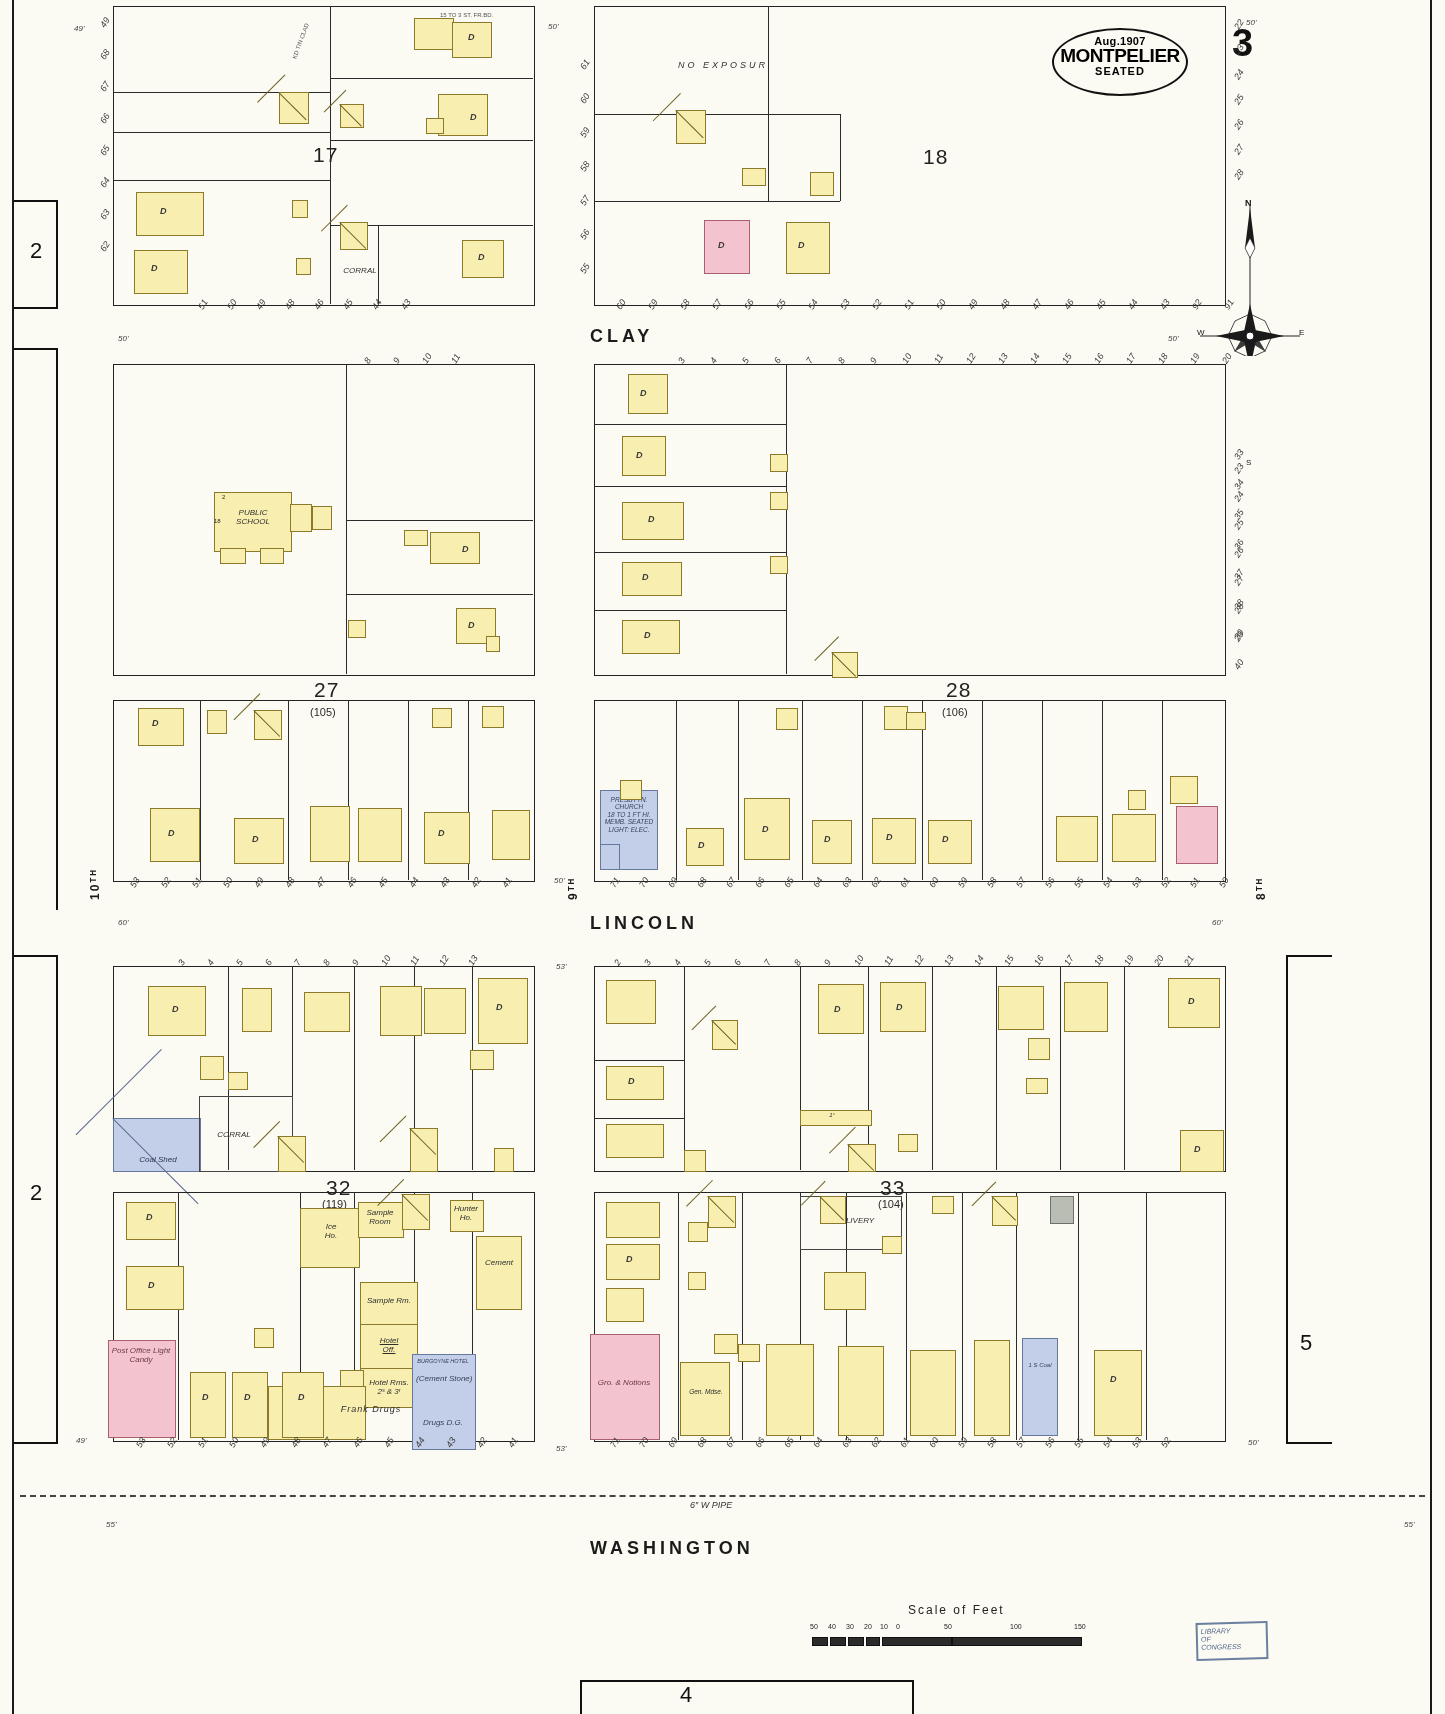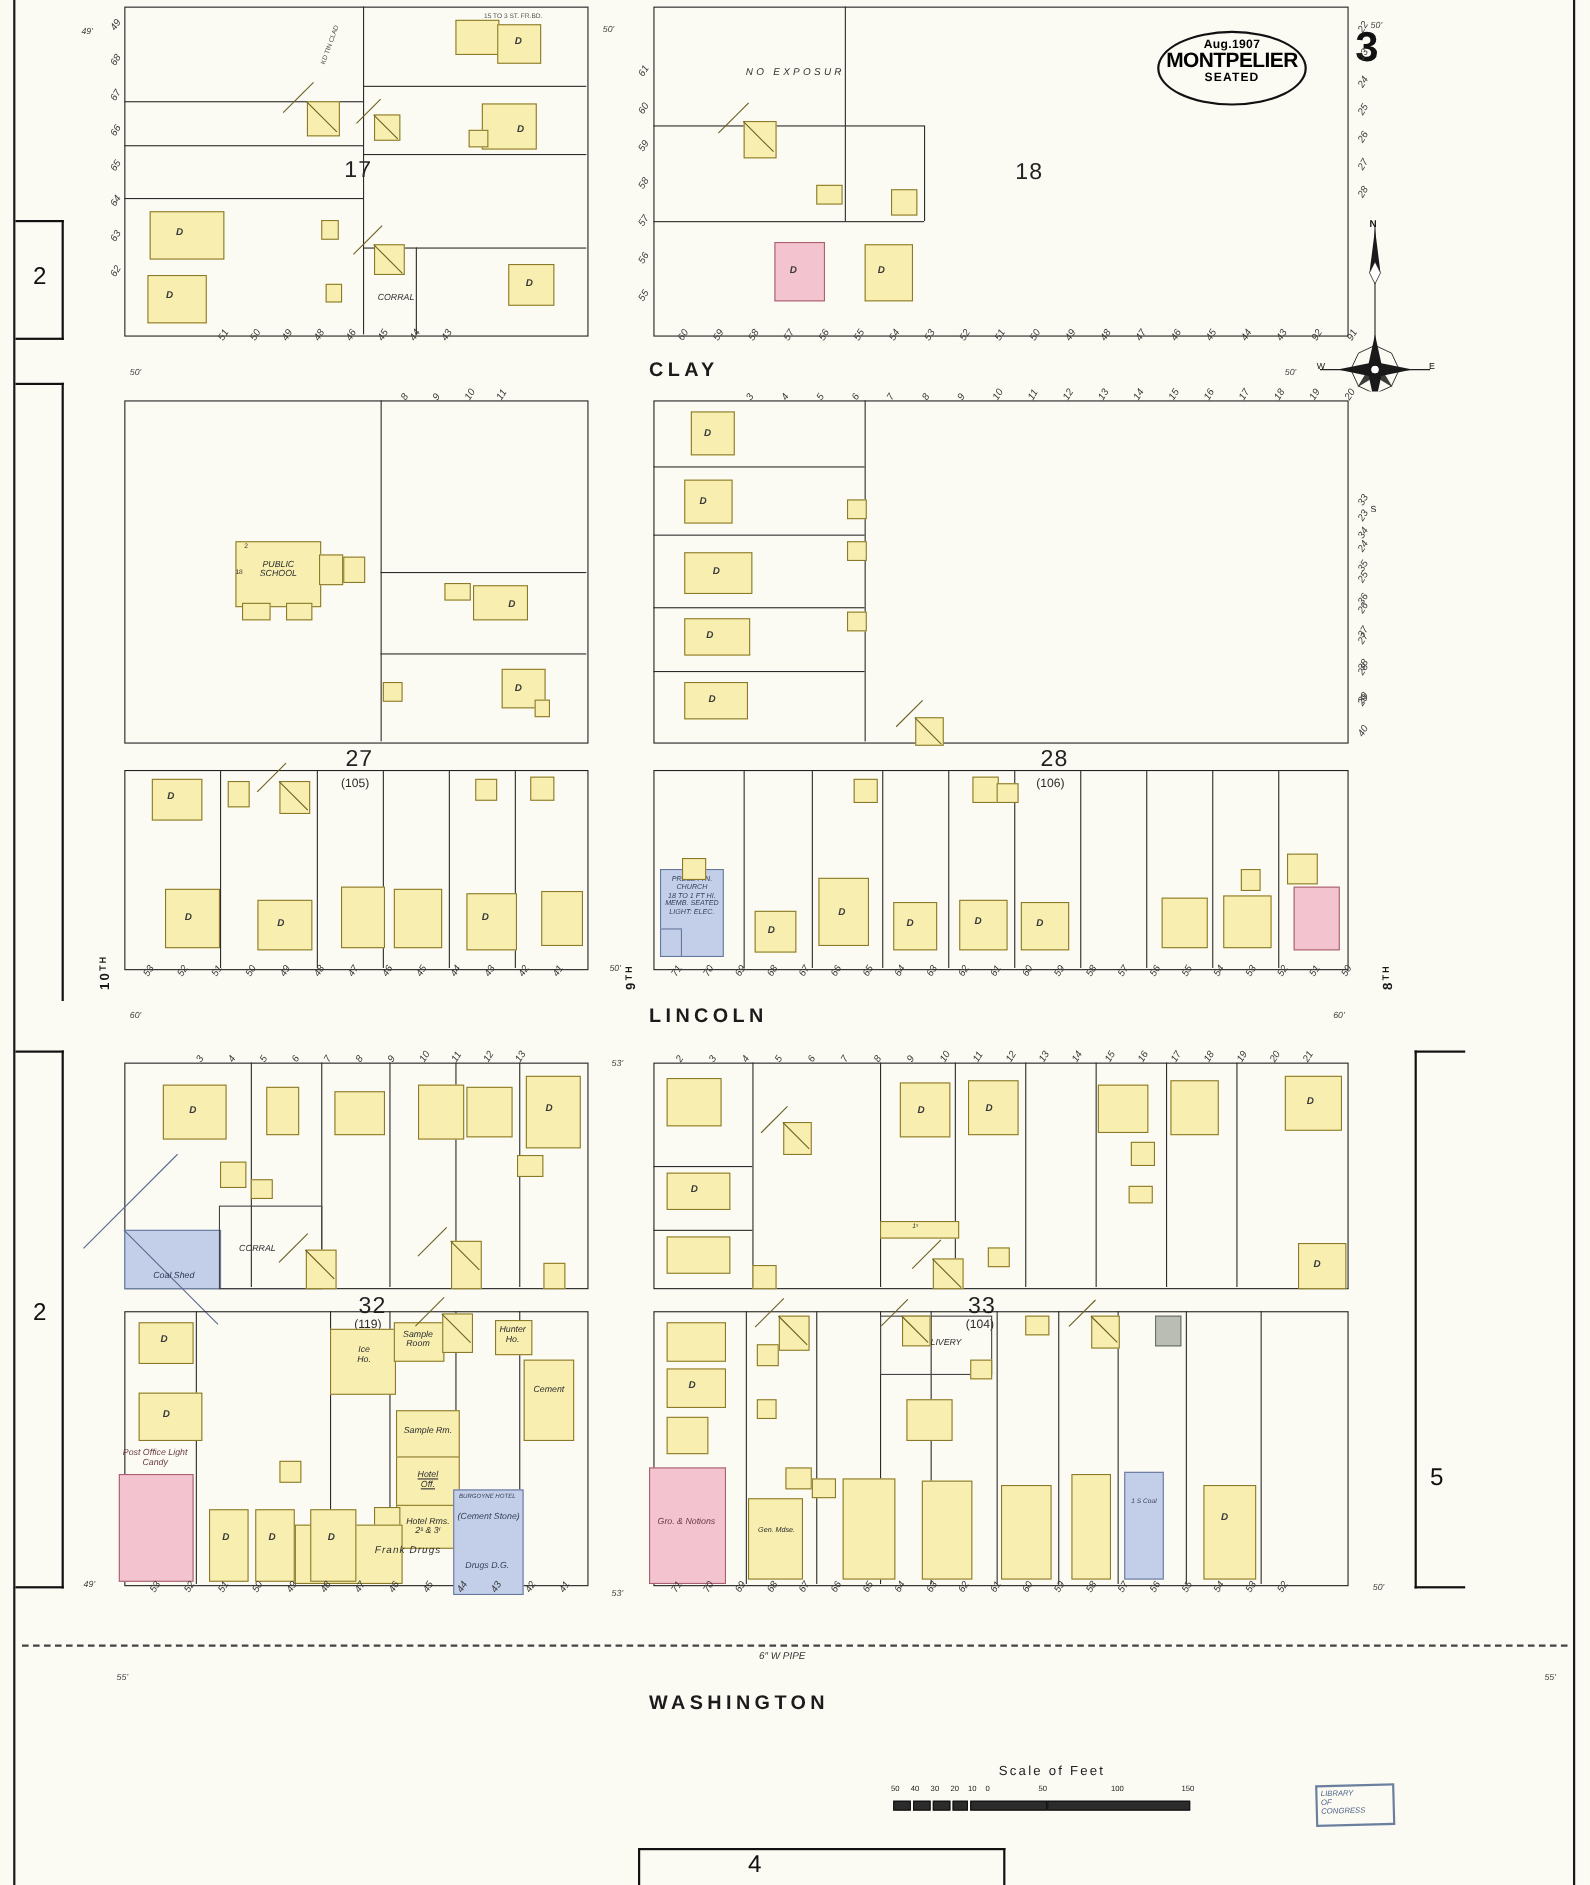--- a/index.html
+++ b/index.html
@@ -385,21 +385,21 @@
   <div class="bldg" style="left:268px;top:1386px;width:96px;height:52px;"></div>
   <div class="bname" style="left:336px;top:1404px;width:70px;white-space:pre;font-size:9px;letter-spacing:1px;">Frank Drugs</div>
 
   <div class="bldg blue" style="left:412px;top:1354px;width:62px;height:94px;"></div>
   <div class="bname" style="left:414px;top:1358px;width:58px;font-size:5.5px;color:#39415a;">BURGOYNE
 HOTEL</div>
   <div class="bname" style="left:416px;top:1374px;width:54px;white-space:pre;color:#39415a;">(Cement Stone)</div>
   <div class="bname" style="left:414px;top:1418px;width:58px;color:#39415a;">Drugs  D.G.</div>
 
   <div class="bldg pink" style="left:108px;top:1340px;width:66px;height:96px;"></div>
-  <div class="bname" style="left:110px;top:1316px;width:62px;color:#6b3b46;text-align:center;">Post
+  <div class="bname" style="left:110px;top:1346px;width:62px;color:#6b3b46;text-align:center;">Post
 Office
 Light
 Candy</div>
   <div class="bldg" style="left:190px;top:1372px;width:34px;height:64px;"></div>
   <div class="dval" style="left:202px;top:1392px;">D</div>
   <div class="bldg" style="left:232px;top:1372px;width:34px;height:64px;"></div>
   <div class="dval" style="left:244px;top:1392px;">D</div>
   <div class="bldg" style="left:282px;top:1372px;width:40px;height:64px;"></div>
   <div class="dval" style="left:298px;top:1392px;">D</div>
   <div class="bldg" style="left:254px;top:1328px;width:18px;height:18px;"></div>

